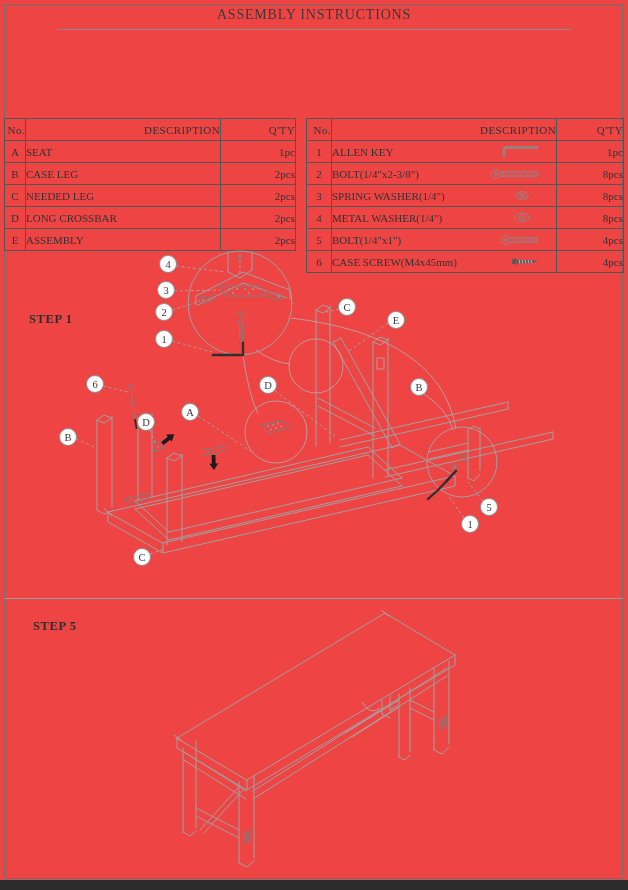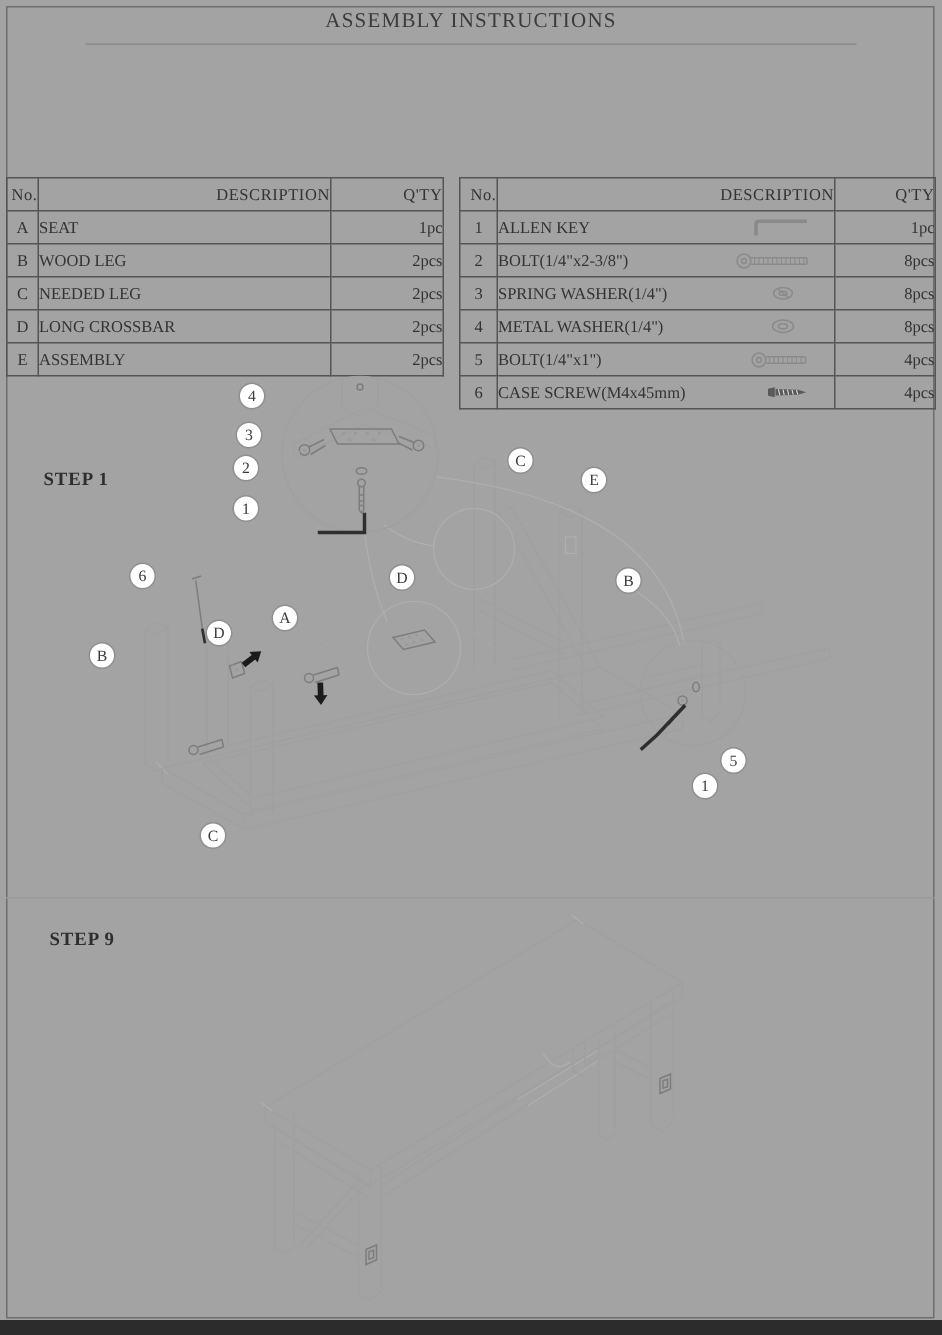--- a/index.html
+++ b/index.html
@@ -1,16 +1,16 @@
 <!DOCTYPE html>
 <html><head>
 <meta charset="utf-8">
 <style>
   html,body{margin:0;padding:0;background:#e8e8e8;}
-  .page{position:relative;width:628px;height:890px;background:#a3a3a3;
+  .page{position:relative;width:628px;height:890px;background:#ef4444;
         font-family:"Liberation Serif",serif;color:#2b2b2b;overflow:hidden;margin:0 auto;}
   .border-frame{position:absolute;left:4px;top:4px;width:617px;height:873px;border:1px solid #6e6e6e;}
   .section-divider{position:absolute;left:4px;top:598px;width:619px;border-top:1px solid #9a9a9a;}
   .bottom-bar{position:absolute;left:0;top:880px;width:628px;height:10px;background:#2c2c2c;}
   .doc-title{position:absolute;top:7px;left:0;width:628px;text-align:center;
              font-size:14px;letter-spacing:.8px;color:#3a3a3a;}
   .title-rule{position:absolute;top:29px;left:57px;width:514px;border-top:1px solid #8a8a8a;}
   .warning{position:absolute;top:63px;left:0;width:628px;text-align:center;
            font-size:13.5px;line-height:17px;color:#3a3a3a;letter-spacing:.2px;}
   .warning .ul{text-decoration:underline;}
@@ -63,21 +63,21 @@
       <th>DESCRIPTION</th>
       <th>Q'TY</th>
     </tr>
     <tr>
       <td class="cell-no">A</td>
       <td class="cell-desc">SEAT</td>
       <td class="cell-qty">1pc</td>
     </tr>
     <tr>
       <td class="cell-no">B</td>
-      <td class="cell-desc">WOOD LEG</td>
+      <td class="cell-desc">CASE LEG</td>
       <td class="cell-qty">2pcs</td>
     </tr>
     <tr>
       <td class="cell-no">C</td>
       <td class="cell-desc">NEEDED LEG</td>
       <td class="cell-qty">2pcs</td>
     </tr>
     <tr>
       <td class="cell-no">D</td>
       <td class="cell-desc">LONG CROSSBAR</td>
@@ -183,21 +183,21 @@
             <path fill="none" stroke="#fff" stroke-width=".6" d="M9 3.6 L9.8 7.4 M12 3.7 L12.8 7.3 M15 3.8 L15.8 7.2 M18 3.9 L18.8 7.1 M21 4 L21.8 7"></path>
           </svg>
         </div>
       </td>
       <td class="cell-qty">4pcs</td>
     </tr>
   </tbody>
     </table>
 
   <div class="step-label step1-label">STEP 1</div>
-  <div class="step-label step2-label">STEP 9</div>
+  <div class="step-label step2-label">STEP 5</div>
 
   <svg class="diagram" width="628" height="890" viewBox="0 0 628 890">
 
     <g>
 
       <g>
         <path class="ln" d="M108,512 L400,445 L455,476 L163,543 Z"></path>
         <path class="ln" d="M108,512 V522 L163,553 V543 M163,553 L455,486 V476"></path>
         <path class="thin" d="M104,508 L112,516"></path>
       </g>

